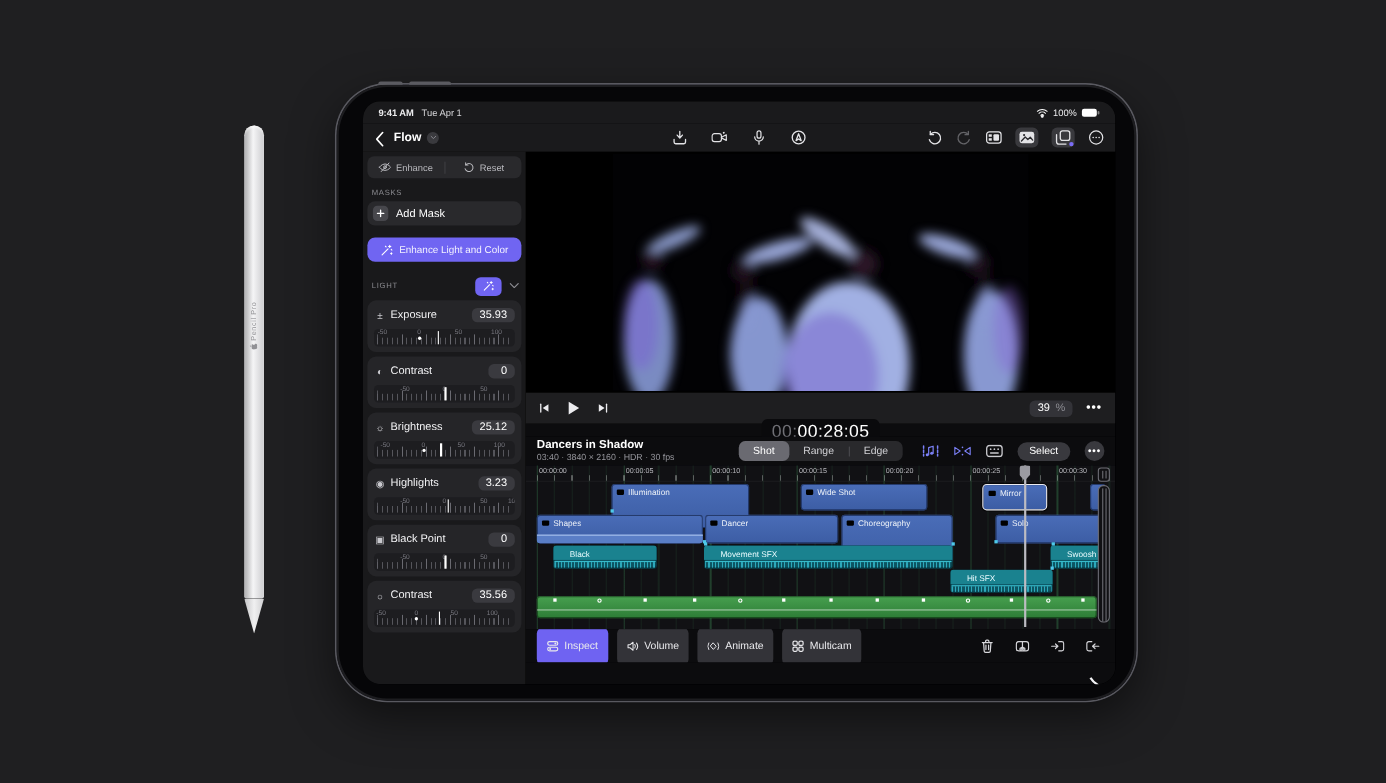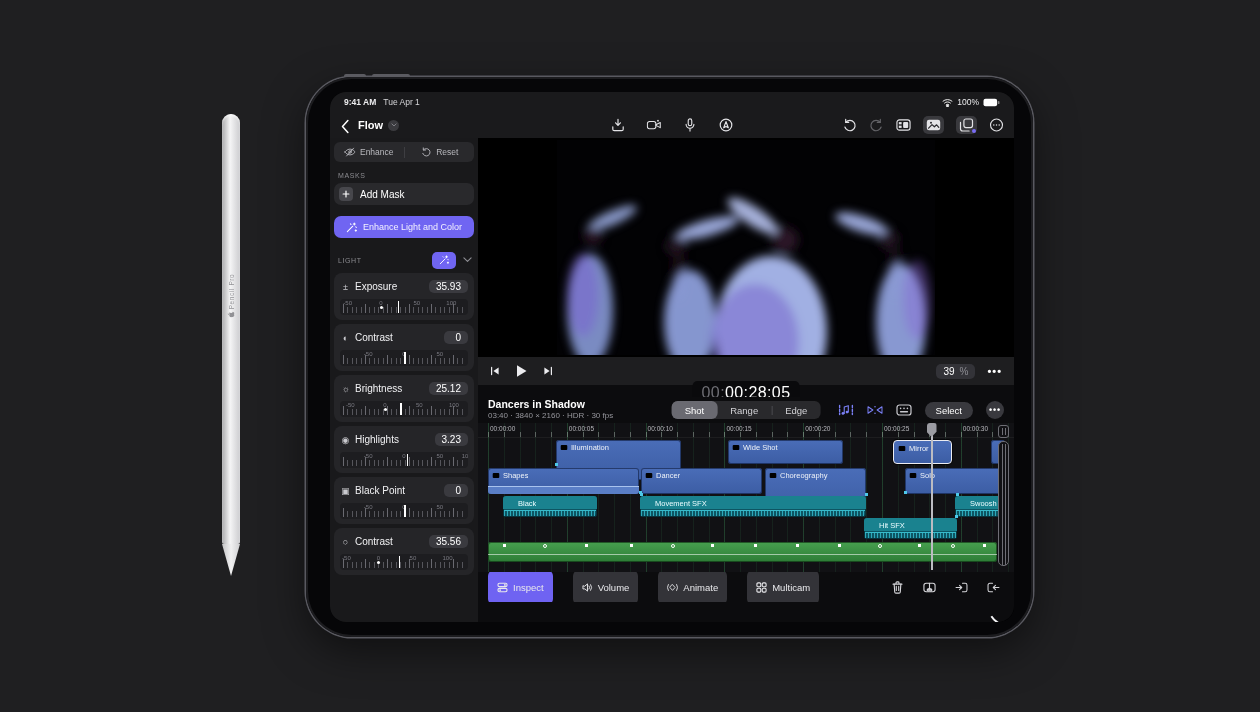--- a/index.html
+++ b/index.html
@@ -143,21 +143,21 @@
   #ph-handle{position:absolute;top:0;left:-4.5px;width:10px;height:14px;background:#9b9ba2;border-radius:3px;
     clip-path:polygon(0 0,100% 0,100% 62%,50% 100%,0 62%);}
   #zoomctl{position:absolute;right:5px;top:2px;z-index:6;}
   #zoomctl .cap{width:11px;height:13px;border:1.5px solid #6e6e75;border-radius:3px;box-sizing:border-box;margin-bottom:3px;background:#111114;}
   #zoomctl .bar{width:11px;height:125px;border:1.5px solid #6e6e75;border-radius:5px;box-sizing:border-box;background:#111114;
     display:flex;justify-content:center;gap:2px;padding-top:2px;}
   #zoomctl .bar i,#zoomctl .cap i{display:block;width:1px;height:100%;background:#6e6e75;}
   #zoomctl .cap{display:flex;justify-content:center;gap:2px;padding:2px 0;}
   
   #bottombar{height:30px;background:#0c0c0e;display:flex;align-items:center;padding:0 10px;}
-  .bb-btn{height:35px;border-radius:6px;background:#333338;display:flex;align-items:center;gap:5px;padding:0 9px;margin-right:20px;color:#e9e9ec;font-size:9.5px;}
+  .bb-btn{height:35px;border-radius:6px;background:#333338;display:flex;align-items:center;gap:5px;padding:0 9px;margin-right:8px;color:#e9e9ec;font-size:9.5px;}
   .bb-btn svg{width:11px;height:11px;}
   .bb-btn.active{background:#6f63f2;}
   #bb-right{margin-left:auto;display:flex;align-items:center;gap:19px;color:#d6d6da;margin-right:4px;}
   #bb-right .bi svg{width:13px;height:13px;}
   #footer-space{height:20px;background:#0c0c0e;position:relative;}
   #corner-swoosh{position:absolute;right:-10px;bottom:-4px;width:34px;height:30px;border:2.5px solid transparent;
     border-bottom-color:#f2f2f4;border-bottom-left-radius:22px;transform:rotate(12deg);}
 </style>
 </head>
 <body>

